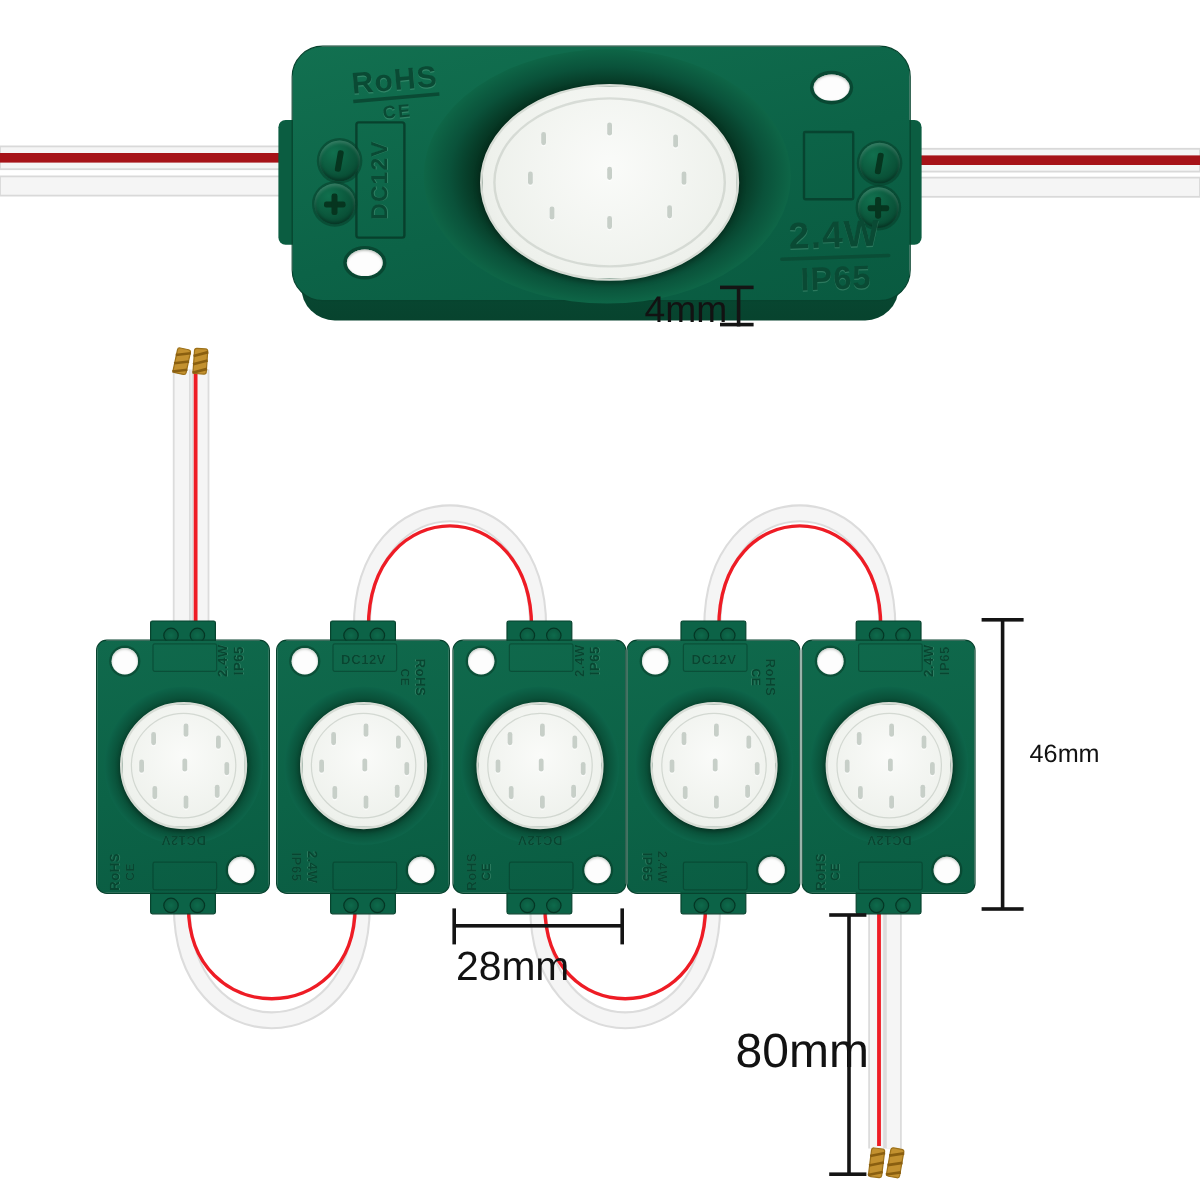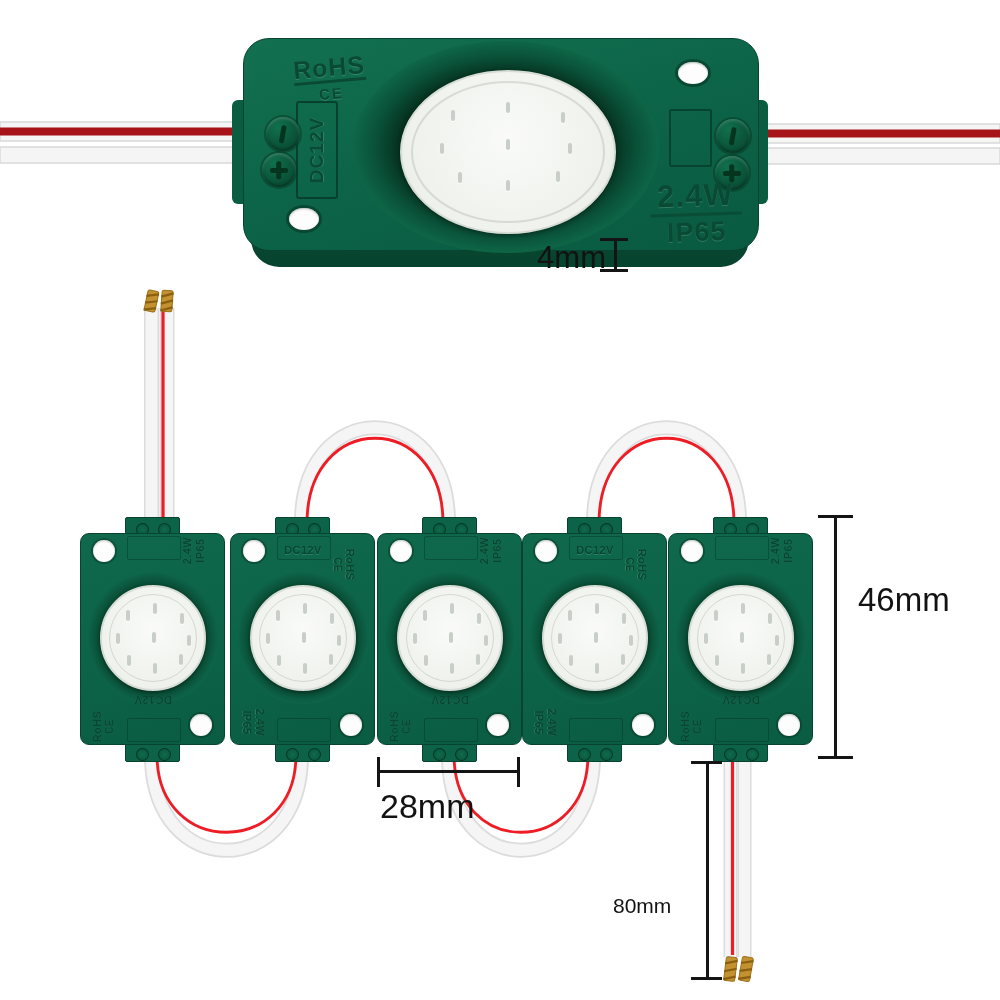--- a/index.html
+++ b/index.html
@@ -425,25 +425,25 @@
           <span>RoHS</span>
           <span class="ce">CE</span>
         </div>
       </div>
     </div>
     </div>
 
   <div class="dim" style="left:834px;top:517px;width:3px;height:241px"></div>
   <div class="dim" style="left:818px;top:515px;width:35px;height:3px"></div>
   <div class="dim" style="left:818px;top:756px;width:35px;height:3px"></div>
-  <div class="dim-label" style="left:858px;top:581px;font-size:33px">46mm</div>
+  <div class="dim-label" style="left:858px;top:617px;font-size:21px">46mm</div>
 
   <div class="dim" style="left:378px;top:770px;width:142px;height:3px"></div>
   <div class="dim" style="left:377px;top:757px;width:3px;height:30px"></div>
   <div class="dim" style="left:517px;top:757px;width:3px;height:30px"></div>
   <div class="dim-label" style="left:380px;top:787px;font-size:34px">28mm</div>
 
   <div class="dim" style="left:705.5px;top:763px;width:3px;height:216px"></div>
   <div class="dim" style="left:691px;top:761px;width:31px;height:3px"></div>
   <div class="dim" style="left:691px;top:977px;width:31px;height:3px"></div>
-  <div class="dim-label" style="left:613px;top:894px;font-size:21px">80mm</div>
+  <div class="dim-label" style="left:613px;top:854px;font-size:40px">80mm</div>
 
 </div>
 
 </body></html>

